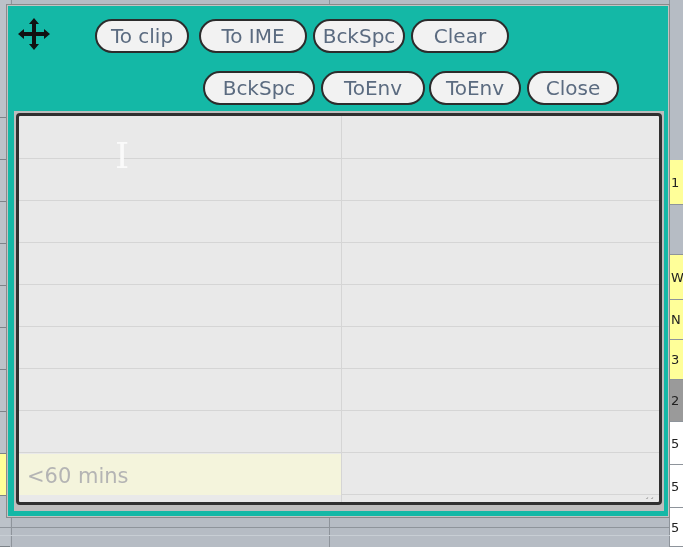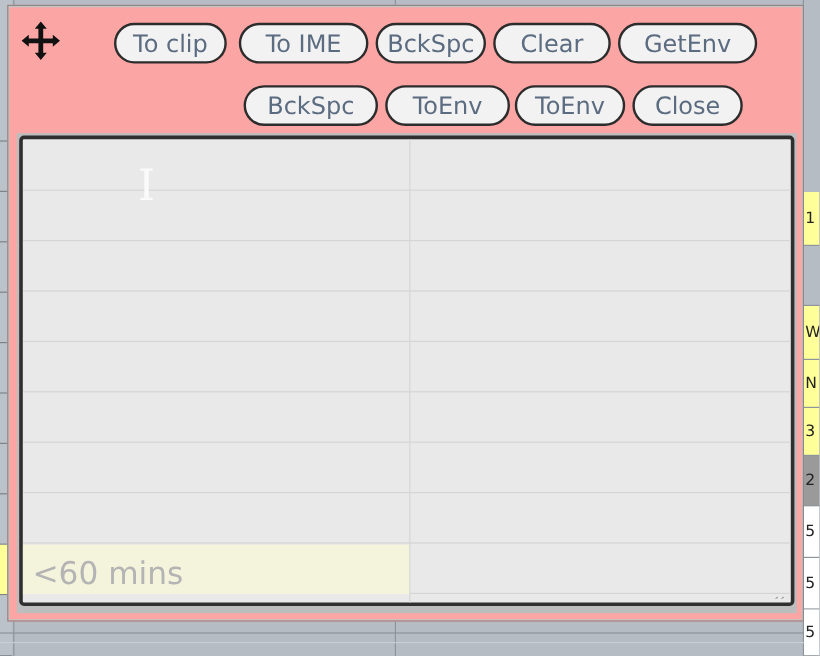--- a/index.html
+++ b/index.html
@@ -73,21 +73,21 @@
     background: #9aa0a7;
   }
 
   
   #dialog {
     position: absolute;
     left: 6px;
     top: 4px;
     width: 664px;
     height: 514px;
-    background: #fca5a5;
+    background: #14b8a6;
     border: 1px solid #8a8a8a;
     box-sizing: border-box;
     box-shadow: 0 0 0 1px #c3c3c3 inset;
   }
 
   .move-handle {
     position: absolute;
     left: 10px;
     top: 12px;
     width: 34px;
@@ -181,21 +181,21 @@
     background: #d5d5d5;
   }
   .hl-cell {
     position: absolute;
     background: #f4f4dc;
     box-sizing: border-box;
   }
   .hl-text {
     position: absolute;
     color: #b4b4b4;
-    font-size: 26px;
+    font-size: 21px;
     line-height: 1;
     font-family: "DejaVu Sans", sans-serif;
     white-space: nowrap;
     user-select: none;
   }
   .caret {
     position: absolute;
     color: #fafafa;
     font-size: 36px;
     line-height: 1;
@@ -264,21 +264,20 @@
         <path fill="#111" d="M17 1 L22 7 H19 V15 H27 V12 L33 17 L27 22 V19 H19 V27 H22 L17 33 L12 27 H15 V19 H7 V22 L1 17 L7 12 V15 H15 V7 H12 Z"></path>
       </svg>
     </div>
 
     <div class="toolbar">
 
       <div class="btn" style="left:88px;  top:14px; width:94px;">To clip</div>
       <div class="btn" style="left:192px; top:14px; width:108px;">To IME</div>
       <div class="btn" style="left:306px; top:14px; width:92px;">BckSpc</div>
       <div class="btn" style="left:404px; top:14px; width:98px;">Clear</div>
-      <div class="btn" style="left:508px; top:14px; width:116px;">GetEnv</div>
 
       <div class="btn" style="left:196px; top:66px; width:112px;">BckSpc</div>
       <div class="btn" style="left:314px; top:66px; width:104px;">ToEnv</div>
       <div class="btn" style="left:422px; top:66px; width:92px;">ToEnv</div>
       <div class="btn" style="left:520px; top:66px; width:92px;">Close</div>
     </div>
 
     <div class="editor-wrap">
       <div class="editor">
         <div class="grid-vline" style="left:322px;"></div>

